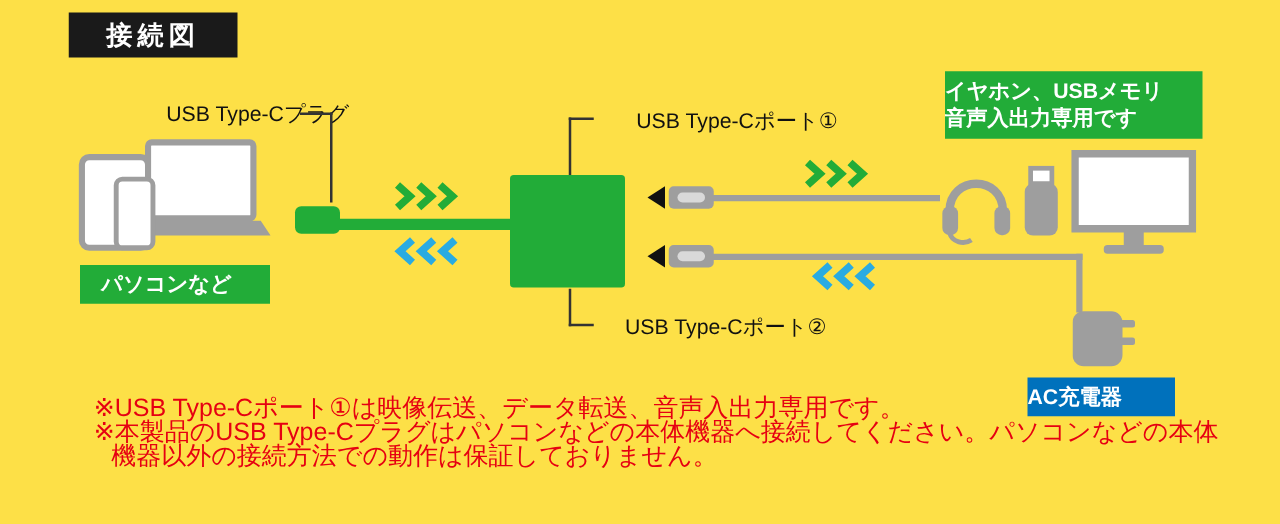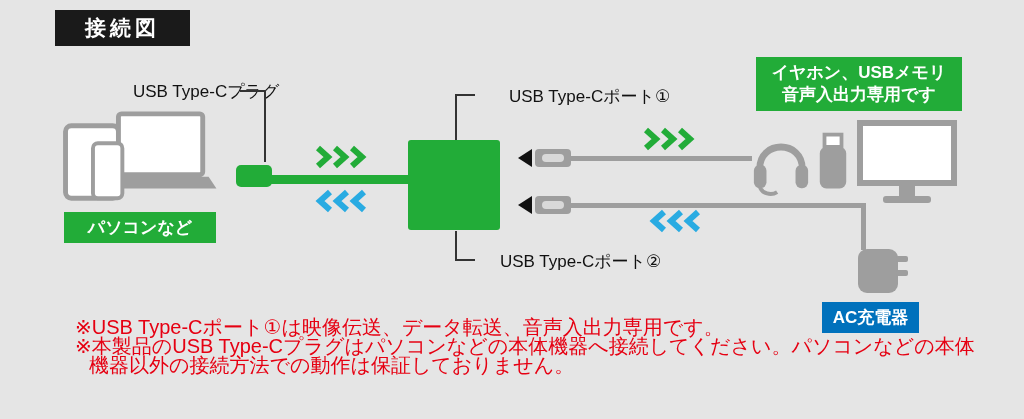--- a/index.html
+++ b/index.html
@@ -1,42 +1,42 @@
 <!DOCTYPE html>
 <html style="--green: #22ac38; --arrow-blue: #29abe2; --badge-blue: #0071bc; --note-red: #e60012; --device-gray: #9e9e9e; --badge-black: #1a1a1a;"><head>
 <meta charset="utf-8">
 <style>
   * { margin:0; padding:0; box-sizing:border-box; }
   html,body { background:#fff; }
   body { font-family:"Liberation Sans","DejaVu Sans",sans-serif; }
 
-  .canvas { position:relative; width:1024px; height:419px; background:#e5e5e5; overflow:hidden; }
+  .canvas { position:relative; width:1024px; height:419px; background:#fde047; overflow:hidden; }
 
   .title-badge {
     position:absolute; left:55px; top:10px;
     background:var(--badge-black,#1a1a1a); color:#fff;
     font-size:21px; font-weight:bold; letter-spacing:4px;
     padding:4px 30px;
   }
 
   .diagram-label { position:absolute; font-size:17px; color:#111; white-space:nowrap; }
   .plug-label  { left:85px;  top:80px;margin-left:48px; }
   .port1-label { left:478px; top:85px;margin-left:31px; }
   .port2-label { left:500px; top:250px; }
 
   .l-line { position:absolute; }
   .plug-line  { left:240px; top:90px;  width:26px; height:72px; border-top:2px solid #333; border-right:2px solid #333; }
   .port1-line { left:455px; top:94px;  width:20px; height:46px; border-top:2px solid #333; border-left:2px solid #333; }
   .port2-line { left:455px; top:231px; width:20px; height:30px; border-bottom:2px solid #333; border-left:2px solid #333; }
 
-  .badge { position:absolute; color:#fff; font-weight:bold; text-align:center; font-size:17px; }
+  .badge { position:absolute; color:#fff; font-weight:bold; text-align:left; font-size:17px; }
   .badge-green { background:var(--green,#22ac38); }
   .pc-badge { left:64px; top:212px; width:152px; padding:4px 17px; }
   .peripherals-badge { left:756px; top:57px; width:206px; padding:5px 0; line-height:1.3; }
-  .ac-badge { left:822px; top:302px; width:97px; padding:4px 0; background:var(--badge-blue,#0071bc); }
+  .ac-badge { left:822px; top:302px; width:118px; padding:4px 0; background:var(--badge-blue,#0071bc); }
 
   .hub-box { position:absolute; left:408px; top:140px; width:92px; height:90px; background:var(--green,#22ac38); border-radius:3px; }
 
   .plug-head { position:absolute; left:236px; top:165px; width:36px; height:22px; background:var(--green,#22ac38); border-radius:5px; }
   .cable { position:absolute; }
   .cable-green { left:268px; top:175px; width:142px; height:9px; background:var(--green,#22ac38); }
   .cable-gray { background:var(--device-gray,#9e9e9e); }
   .cable-top      { left:570px; top:156px; width:182px; height:5px; }
   .cable-bottom-h { left:570px; top:203px; width:296px; height:5px; }
   .cable-bottom-v { left:861px; top:203px; width:5px;  height:47px; }

